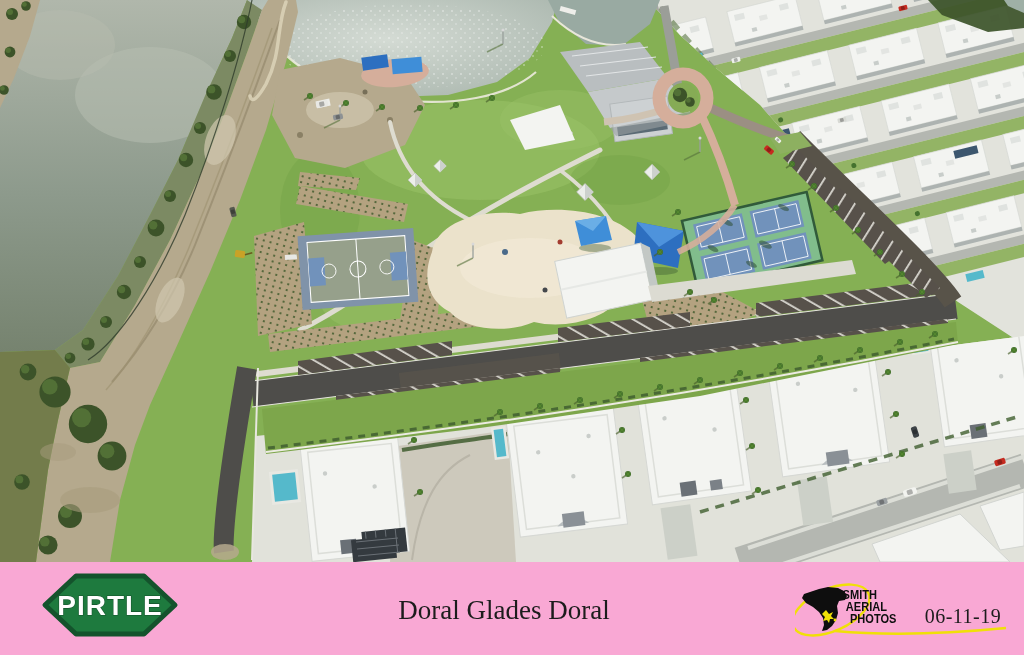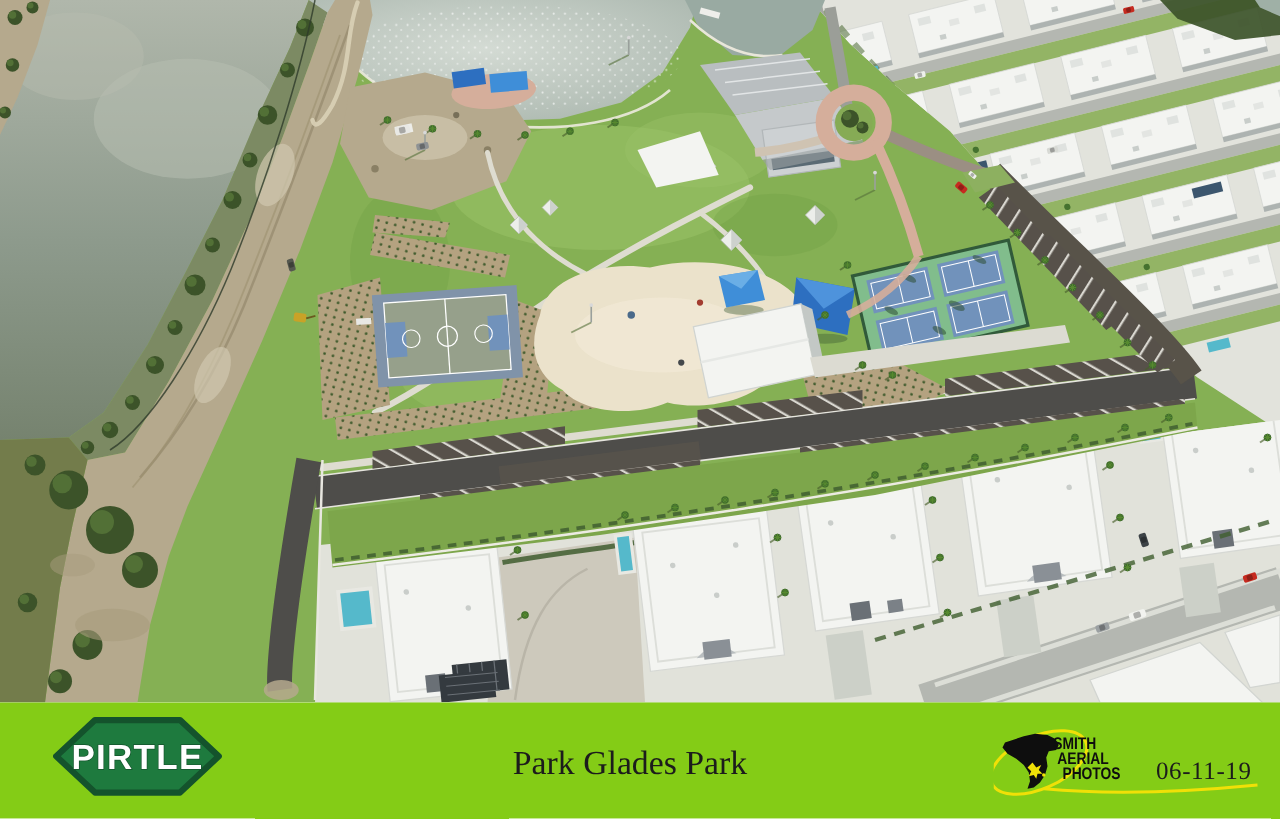--- a/index.html
+++ b/index.html
@@ -1,18 +1,18 @@
 <!DOCTYPE html>
 <html style="--water-left: #93a092; --water-left-light: #b7bdb0; --lake: #c6cfc8; --lake-edge: #9fb0a6; --dirt: #b5a98d; --dirt-light: #d0c7af; --scrub: #737c4b; --tree-dark: #3c5329; --tree-mid: #527036; --grass: #85b054; --grass-light: #9cc468; --grass-dark: #6d9a43; --sand: #ebe2cb; --mulch: #b4a280; --bball-border: #8093a9; --bball-inner: #96a08b; --court-blue: #7192bb; --tennis-green: #81bd8c; --fence-green: #315a3a; --canopy-blue: #3f8ed8; --canopy-blue-dark: #2d6fc0; --paved-pink: #d5ae9b; --concrete: #dcdbd2; --sidewalk: #dedcd0; --asphalt: #4e4d4a; --asphalt-lot: #57514a; --street: #b4b7b1; --roof-white: #f3f4f1; --roof-shade: #c3c8c5; --metal-roof: #b9bec0; --solar-panel: #3c566e; --pool-blue: #55b9cb; --car-red: #c62b20; --equip-yellow: #c9a227; --pirtle-green: #1e7a3e; --pirtle-dark: #14532c; --smith-yellow: #f0e007; --ink: #1c1c1c;"><head>
 <meta charset="utf-8">
 <style>
   html,body{margin:0;padding:0;background:#fff}
   .page{position:relative;width:1024px;height:655px;background:#fff;overflow:hidden;font-family:"Liberation Sans",sans-serif}
   .photo{position:absolute;top:0;left:0;display:block}
-  .footer{position:absolute;top:562px;left:0;width:1024px;height:93px;background:#84cc16}
+  .footer{position:absolute;top:562px;left:0;width:1024px;height:93px;background:#f9a8d4}
   .pirtle{position:absolute;left:40px;top:9px}
   .pirtle-text{font-family:"Liberation Sans",sans-serif;font-weight:800;font-size:28px;letter-spacing:1px;fill:#ffffff;stroke:var(--pirtle-dark);stroke-width:1.1;paint-order:stroke}
   .title{position:absolute;left:0;right:16px;top:33px;text-align:center;font-family:"Liberation Serif",serif;font-size:27px;color:var(--ink)}
   .smith{position:absolute;left:795px;top:0}
   .smith-line{font-family:"Liberation Sans",sans-serif;font-weight:900;font-size:13.5px;fill:#0e0e0e}
   .date-text{font-family:"Liberation Serif",serif;font-size:20px;letter-spacing:.5px;fill:var(--ink)}
   svg{shape-rendering:auto}
 </style>
 </head>
 <body>
@@ -501,21 +501,21 @@
   </g>
 </svg>
 
 <div class="footer">
 
   <svg class="pirtle" width="140" height="68" viewBox="0 0 140 68">
     <polygon points="5,34 36,5 104,5 135,34 104,63 36,63" style="fill:var(--pirtle-green);stroke:var(--pirtle-dark)" stroke-width="5" stroke-linejoin="round"></polygon>
     <text x="70" y="44" text-anchor="middle" class="pirtle-text">PIRTLE</text>
   </svg>
 
-  <div class="title">Park Glades Park</div>
+  <div class="title">Doral Glades Doral</div>
 
   <svg class="smith" width="225" height="93" viewBox="0 0 225 93">
     <ellipse cx="36" cy="48" rx="41" ry="21" fill="none" style="stroke:var(--smith-yellow)" stroke-width="2.4" transform="rotate(-24 36 48)"></ellipse>
     <path d="M40,69 C95,74 150,72 211,66" fill="none" style="stroke:var(--smith-yellow)" stroke-width="2.4"></path>
     <path d="M9,32 L24,27 33,25 43,26 49,29 52,34 50,38 44,39 42,44 43,51 41,58 37,64 32,68 27,69 29,63 28,56 24,50 18,45 11,41 7,36 Z" fill="#0e0e0e"></path>
     <path d="M31,48 l3,4 4,-2 -2,4 3,3 -4,0 -1,4 -2,-3 -4,1 2,-4 -3,-3 Z" style="fill:var(--smith-yellow)"></path>
     <circle cx="40" cy="58" r="1.4" style="fill:var(--smith-yellow)"></circle>
     <g>
       <text x="58" y="37" class="smith-line" transform="scale(.82,1)">SMITH</text>
       <text x="62" y="49" class="smith-line" transform="scale(.82,1)">AERIAL</text>

